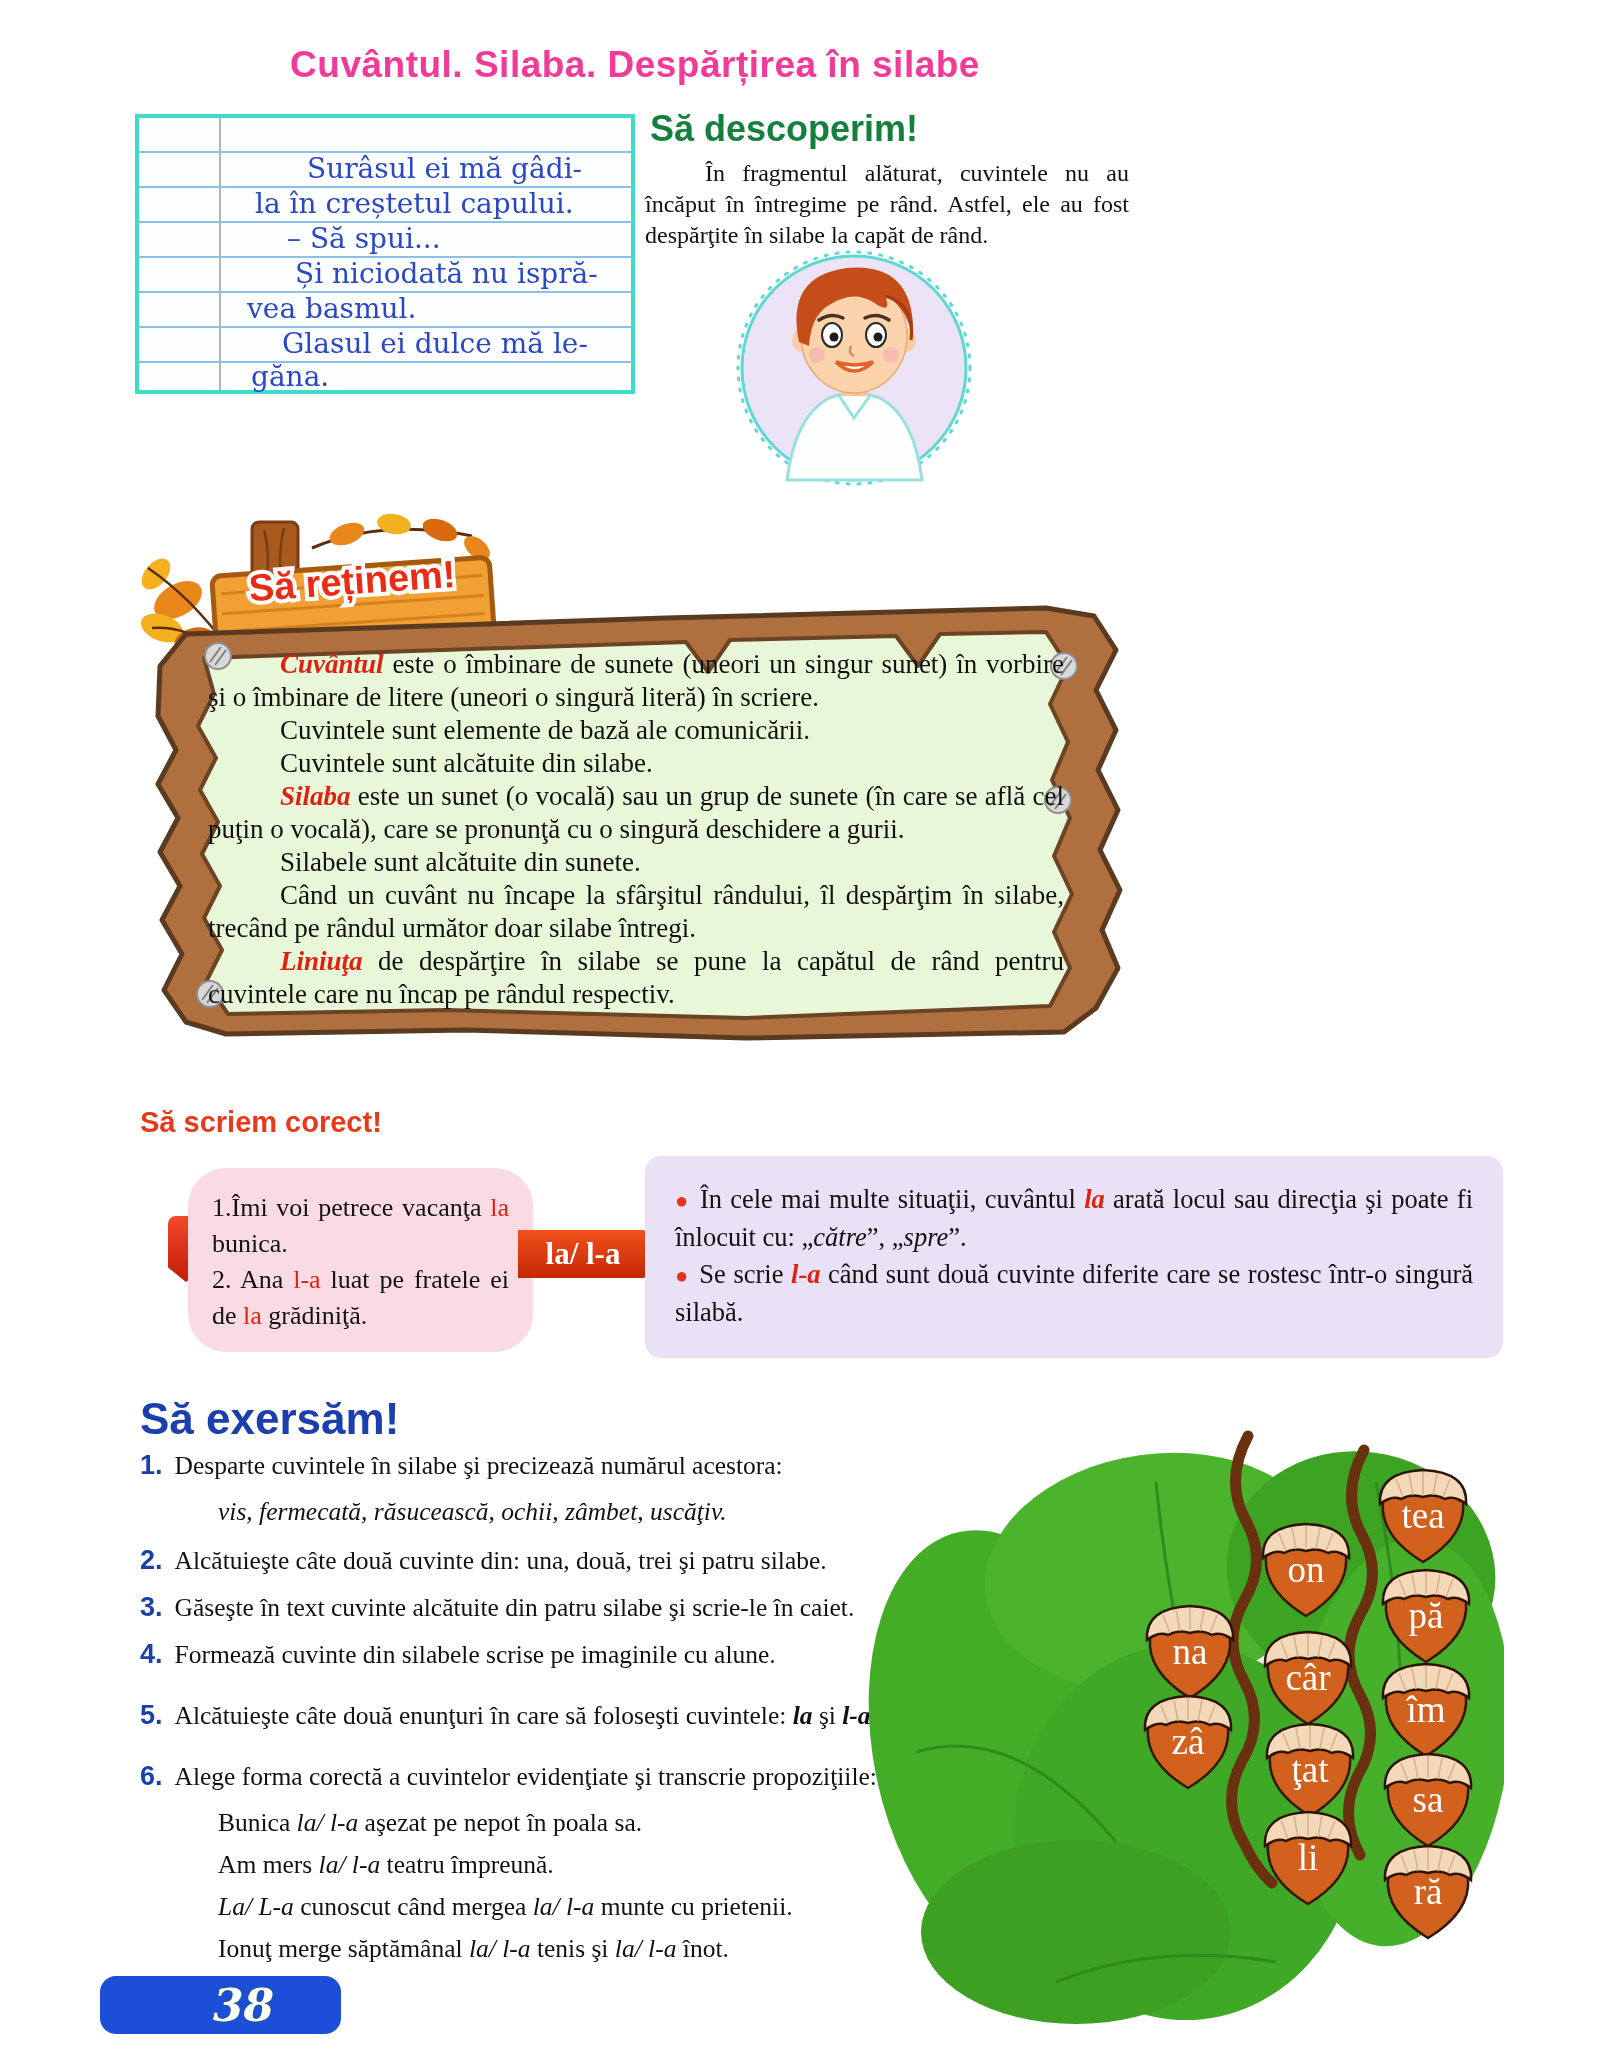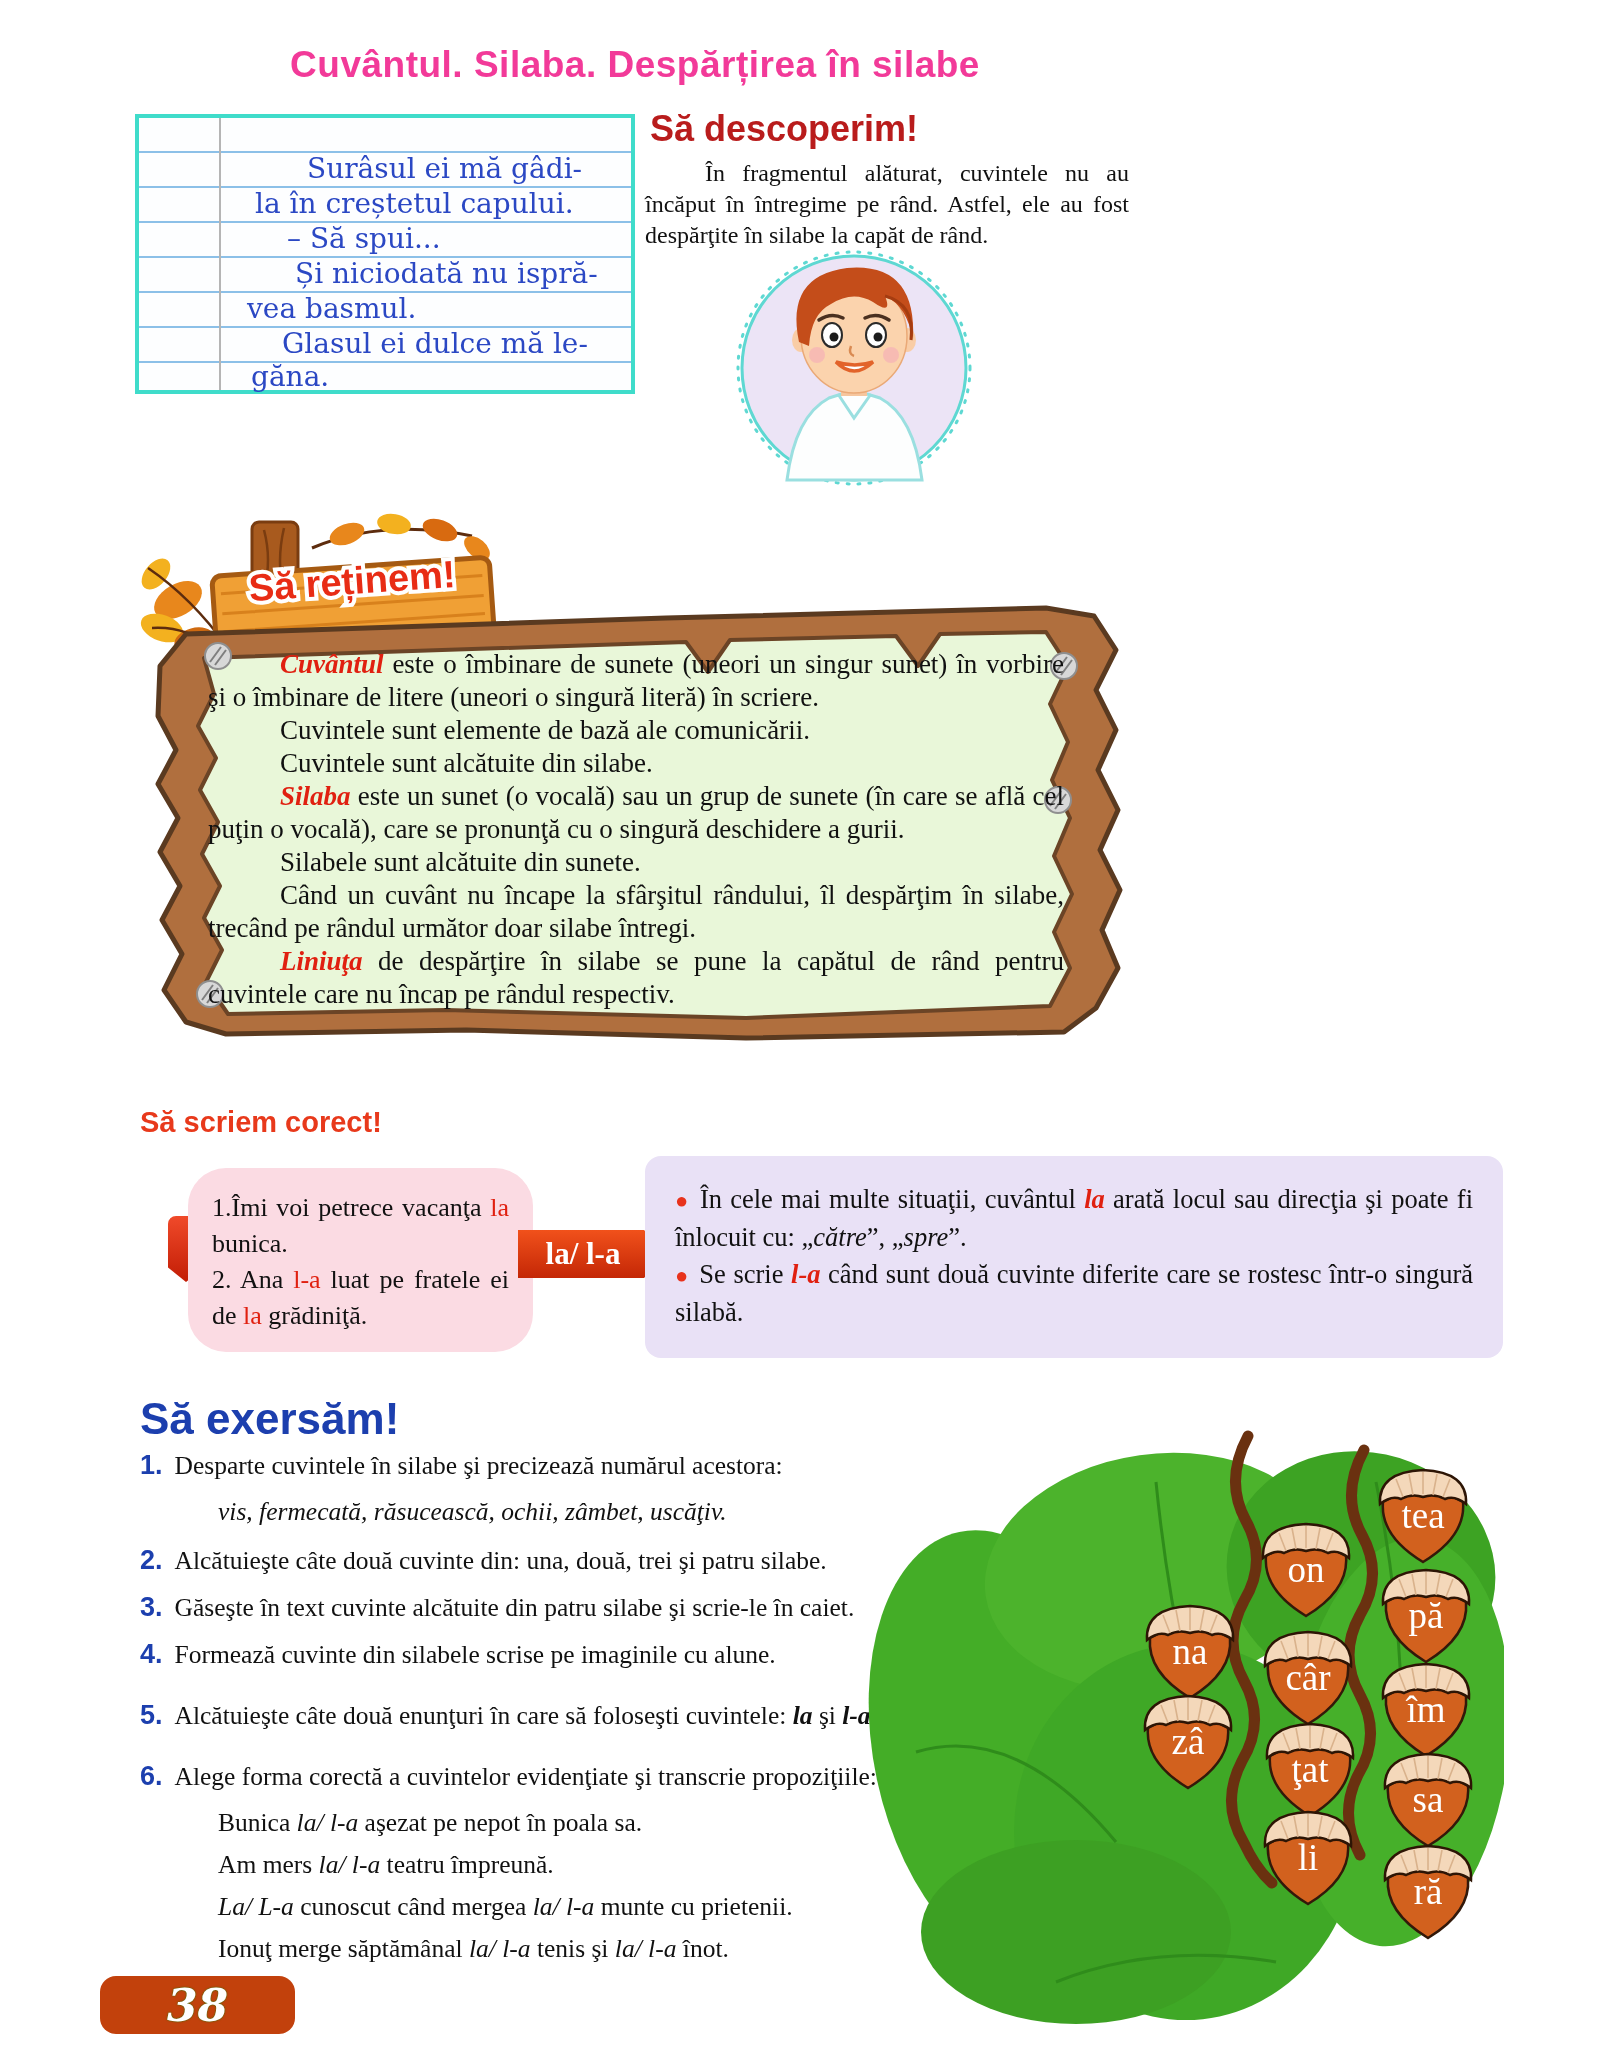--- a/index.html
+++ b/index.html
@@ -18,21 +18,21 @@
     background-image:repeating-linear-gradient(to bottom,transparent 0 33px,#8cc0e8 33px 35px);}
   .notebook .margin-line{position:absolute;left:80px;top:0;bottom:0;width:2px;background:#b5b5b5;}
   .hw{position:absolute;color:#2b48c4;font-family:"DejaVu Serif",serif;
       font-size:28px;white-space:nowrap;}
   .hw1{top:34px;left:168px;} .hw2{top:69px;left:116px;} .hw3{top:104px;left:148px;}
   .hw4{top:139px;left:156px;} .hw5{top:174px;left:108px;} .hw6{top:209px;left:143px;}
   .hw7{top:242px;left:112px;}
 
   
   .h-discover{left:650px;top:108px;font-family:"Liberation Sans",sans-serif;font-weight:bold;
-    font-size:36px;color:#b91c1c;}
+    font-size:36px;color:#15803d;}
   .discover-text{left:645px;top:158px;width:484px;font-size:24px;line-height:31px;
     text-align:justify;text-indent:60px;}
 
   
   .boy{left:735px;top:248px;width:238px;height:240px;}
 
   
   .banner{left:132px;top:508px;width:380px;height:160px;}
   .banner-text{position:absolute;left:70px;top:52px;width:300px;transform:rotate(-4deg);
     font-family:"Liberation Sans",sans-serif;font-weight:bold;font-size:38px;text-align:center;}
@@ -78,22 +78,22 @@
   .red{color:#e02010;}
   .redbi{color:#e02010;font-weight:bold;font-style:italic;}
   .it{font-style:italic;}
   .bi{font-weight:bold;font-style:italic;}
 
   
   .leafart{left:856px;top:1422px;width:648px;height:604px;}
   .nut{font-family:"Liberation Serif",serif;font-size:37px;fill:#ffffff;text-anchor:middle;}
 
   
-  .page-badge{left:100px;top:1976px;width:195px;height:58px;background:#c2410c;border-radius:16px;
-    display:flex;align-items:center;justify-content:center;}
+  .page-badge{left:100px;top:1976px;width:195px;height:58px;background:#1d4ed8;border-radius:16px;
+    display:flex;align-items:center;justify-content:center;padding-left:46px;}
   .page-badge span{font-family:"DejaVu Serif",serif;font-style:italic;font-weight:bold;
     font-size:44px;color:#fff;text-shadow:0 0 2px #1e7a06;}
 </style>
 </head>
 <body>
 
 <div class="abs page-title">Cuvântul. Silaba. Despărțirea în silabe</div>
 
 <div class="abs notebook">
   <div class="margin-line"></div>

